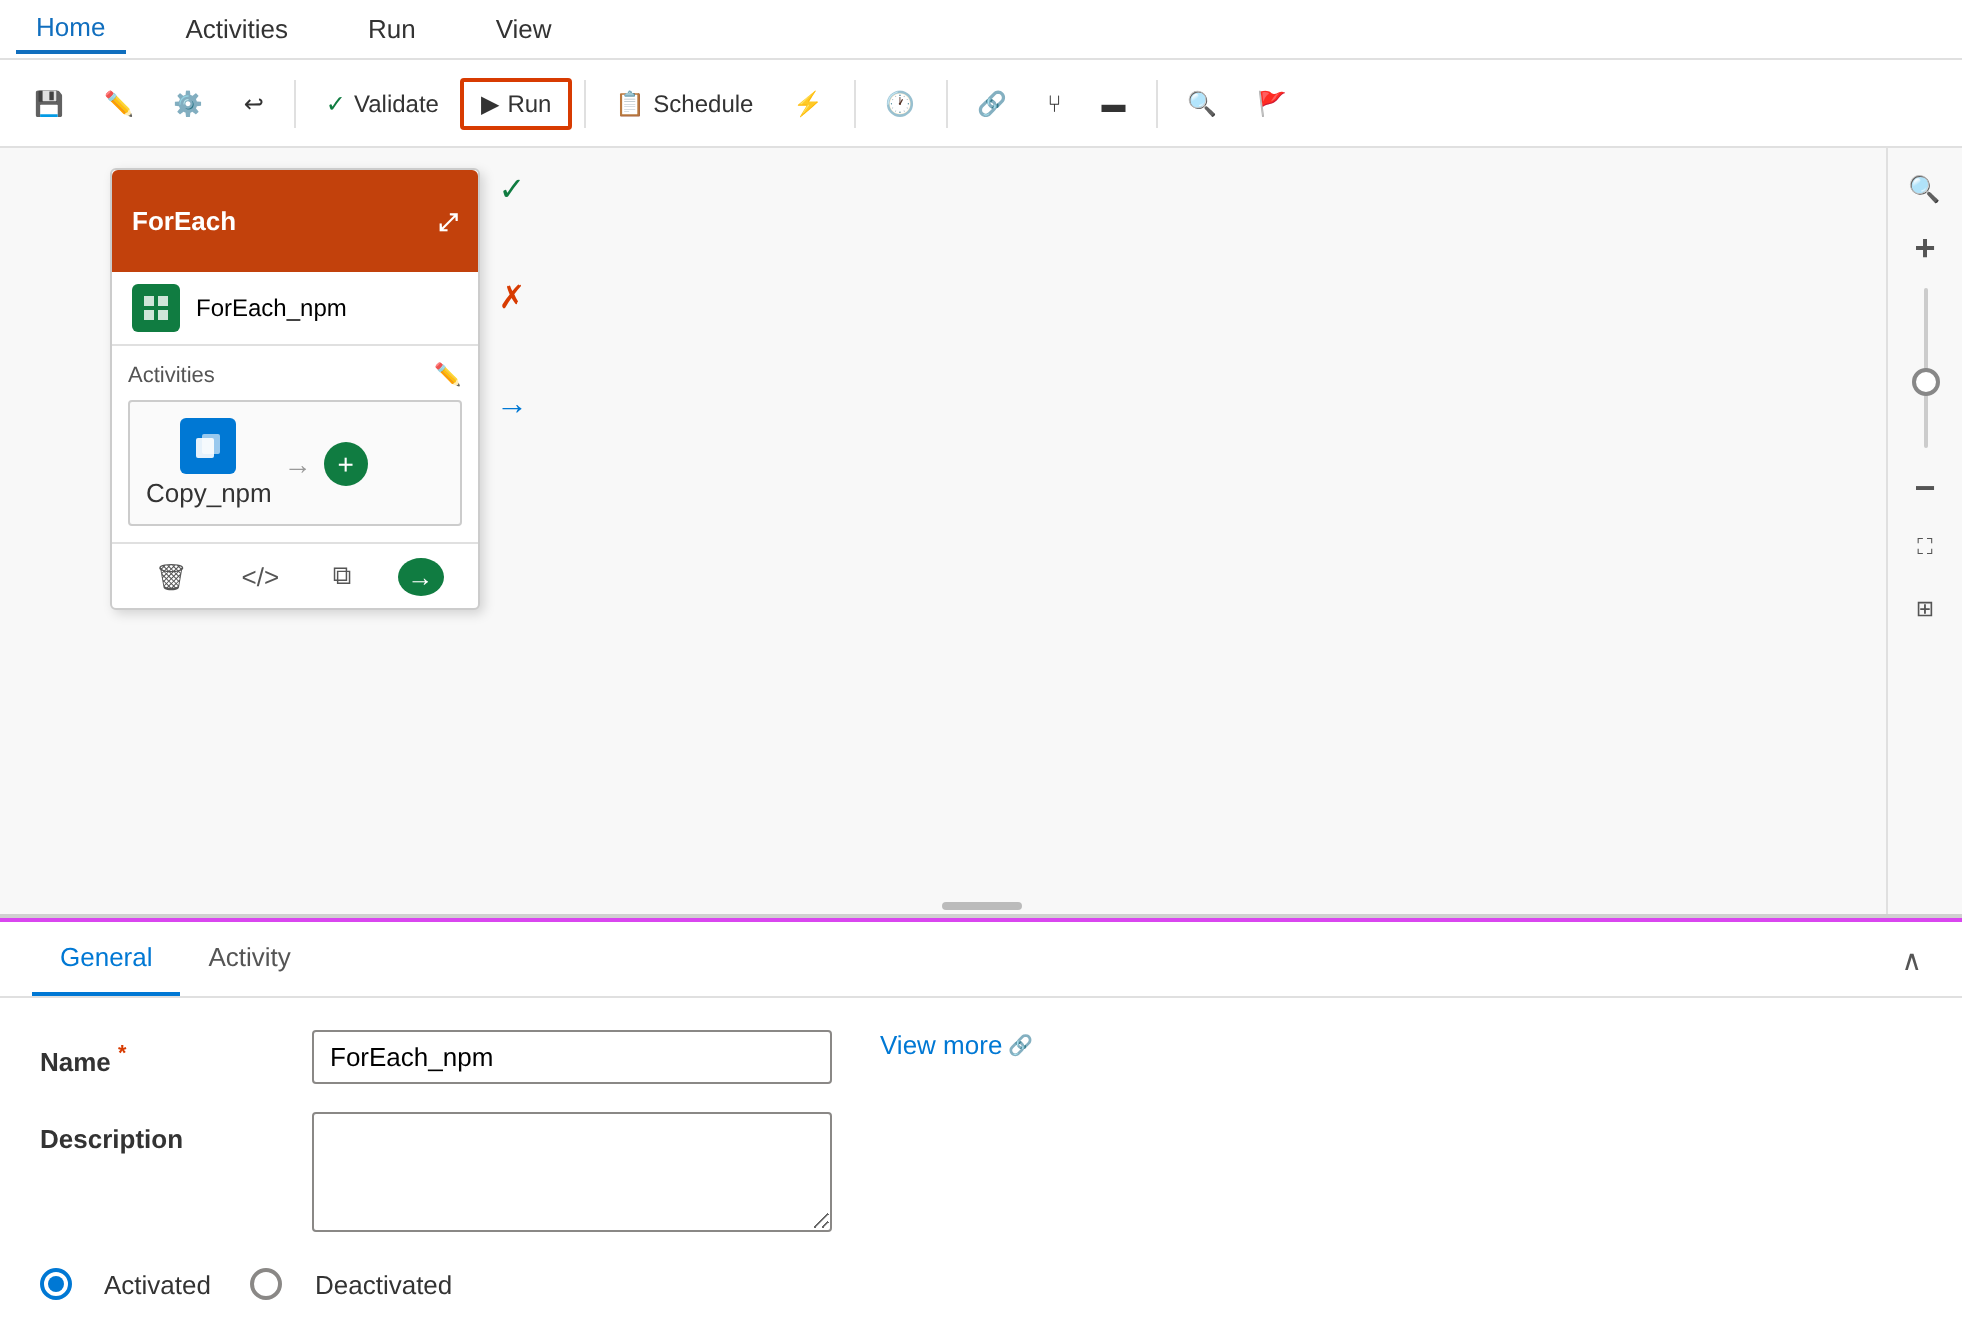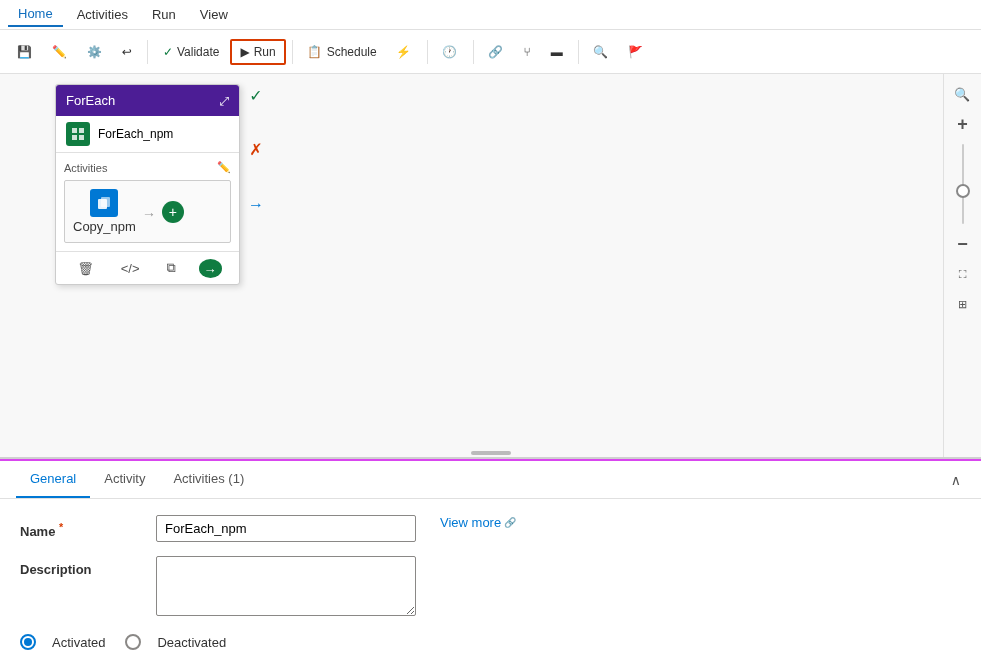--- a/index.html
+++ b/index.html
@@ -1,37 +1,37 @@
 <!DOCTYPE html>
 <html><head>
   <meta charset="utf-8">
   <style>
     * { box-sizing: border-box; margin: 0; padding: 0; }
     body { font-family: 'Segoe UI', Arial, sans-serif; font-size: 13px; background: #fff; width: 981px; height: 666px; overflow: hidden; }
 
     
-    .menu-bar { display: flex; align-items: center; height: 30px; background: #fff; border-bottom: 1px solid #e0e0e0; padding: 0 8px; gap: 4px; }
+    .menu-bar { display: flex; align-items: center; height: 30px; background: #fff; border-bottom: 1px solid #e0e0e0; padding: 0 8px; gap: 20px; }
     .menu-item { padding: 4px 10px; font-size: 13px; cursor: pointer; color: #333; }
     .menu-item.active { color: #106ebe; border-bottom: 2px solid #106ebe; }
 
     
     .toolbar { display: flex; align-items: center; height: 44px; background: #fff; border-bottom: 1px solid #e0e0e0; padding: 0 8px; gap: 2px; }
     .toolbar-btn { display: flex; align-items: center; gap: 4px; padding: 4px 8px; cursor: pointer; border: 1px solid transparent; border-radius: 2px; font-size: 12px; color: #333; background: none; }
     .toolbar-btn.run-btn { border: 2px solid #d83b01; color: #333; }
     .toolbar-separator { width: 1px; height: 24px; background: #e0e0e0; margin: 0 4px; }
 
     
     .main-area { display: flex; flex-direction: column; height: calc(666px - 74px); }
 
     
     .canvas-area { flex: 1; background: #f8f8f8; position: relative; min-height: 200px; border-bottom: 2px solid #d0d0d0; overflow: hidden; }
 
     
     .foreach-node { position: absolute; top: 10px; left: 55px; width: 185px; background: #fff; border: 1px solid #ccc; border-radius: 3px; box-shadow: 2px 2px 6px rgba(0,0,0,0.15); }
-    .foreach-header { background: #4c1d95; color: #fff; padding: 8px 10px; display: flex; align-items: center; justify-content: space-between; border-radius: 3px 3px 0 0; font-size: 13px; font-weight: 400; }
+    .foreach-header { background: #c2410c; color: #fff; padding: 18px 10px; display: flex; align-items: center; justify-content: space-between; border-radius: 3px 3px 0 0; font-size: 13px; font-weight: 700; }
     .foreach-header-icon { cursor: pointer; font-size: 12px; }
     .foreach-title-row { display: flex; align-items: center; padding: 6px 10px; gap: 8px; border-bottom: 1px solid #e0e0e0; }
     .foreach-title-icon { width: 24px; height: 24px; background: #107c41; border-radius: 3px; display: flex; align-items: center; justify-content: center; color: #fff; font-size: 10px; }
     .foreach-title-text { font-size: 12px; font-weight: 500; }
     .foreach-body { padding: 8px; }
     .activities-header { display: flex; align-items: center; justify-content: space-between; font-size: 11px; color: #555; margin-bottom: 6px; }
     .activities-canvas { border: 1px solid #ccc; border-radius: 2px; padding: 8px; background: #fafafa; display: flex; align-items: center; gap: 6px; min-height: 60px; }
     .activity-node { display: flex; flex-direction: column; align-items: center; gap: 2px; }
     .activity-icon { width: 28px; height: 28px; background: #0078d4; border-radius: 3px; display: flex; align-items: center; justify-content: center; color: #fff; font-size: 12px; }
     .activity-label { font-size: 13px; color: #333; }
@@ -212,21 +212,20 @@
     <div class="collapse-handle" style="position:absolute; bottom:0; left:50%; transform:translateX(-50%);">
       <div class="collapse-handle-bar"></div>
     </div>
   </div>
 
   <div class="bottom-panel">
     <div class="bottom-tabs">
       <div class="bottom-tabs-left">
         <div class="tab active">General</div>
         <div class="tab">Activity</div>
-        <div class="tab">Activities (1)</div>
       </div>
       <div class="collapse-btn">∧</div>
     </div>
 
     <div class="properties-panel">
 
       <div class="prop-row">
         <div class="prop-label">
           <span>Name</span>
           <sup>*</sup>

